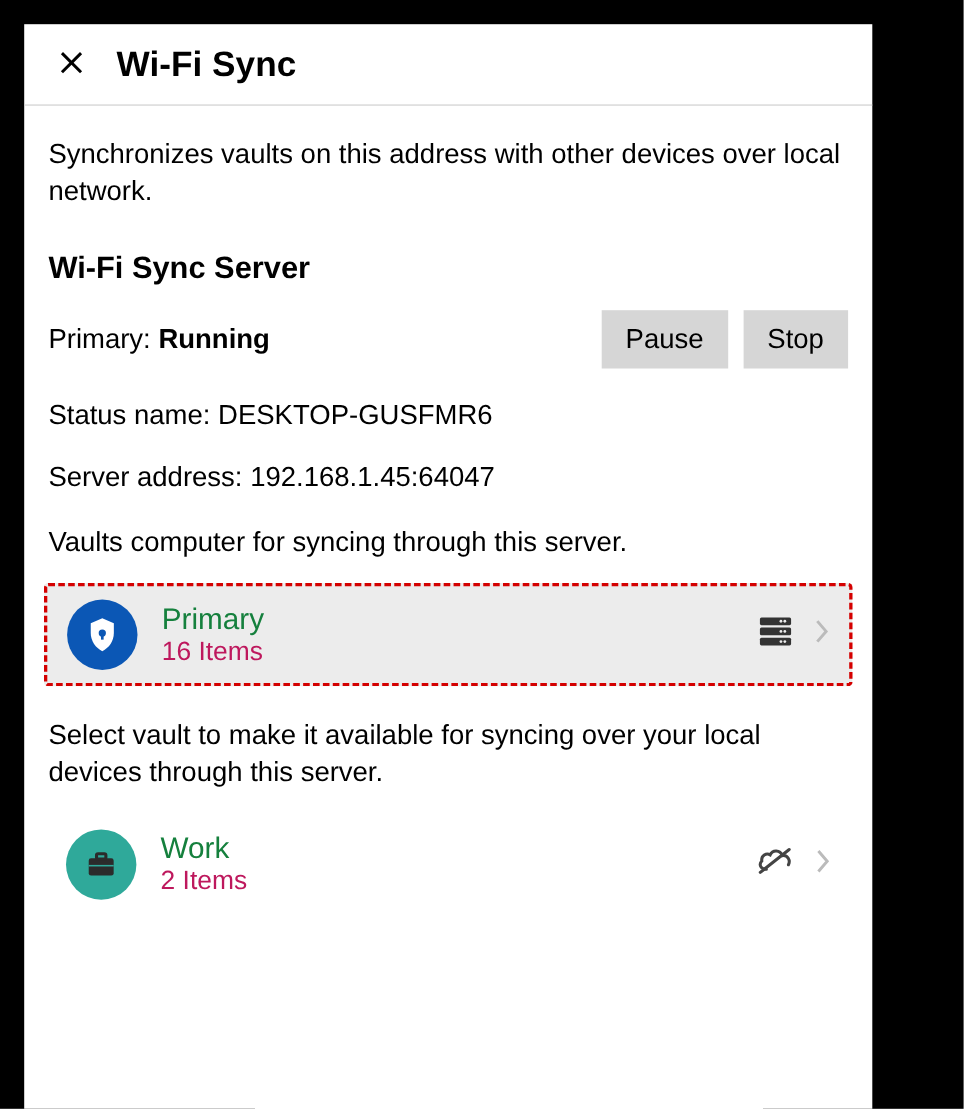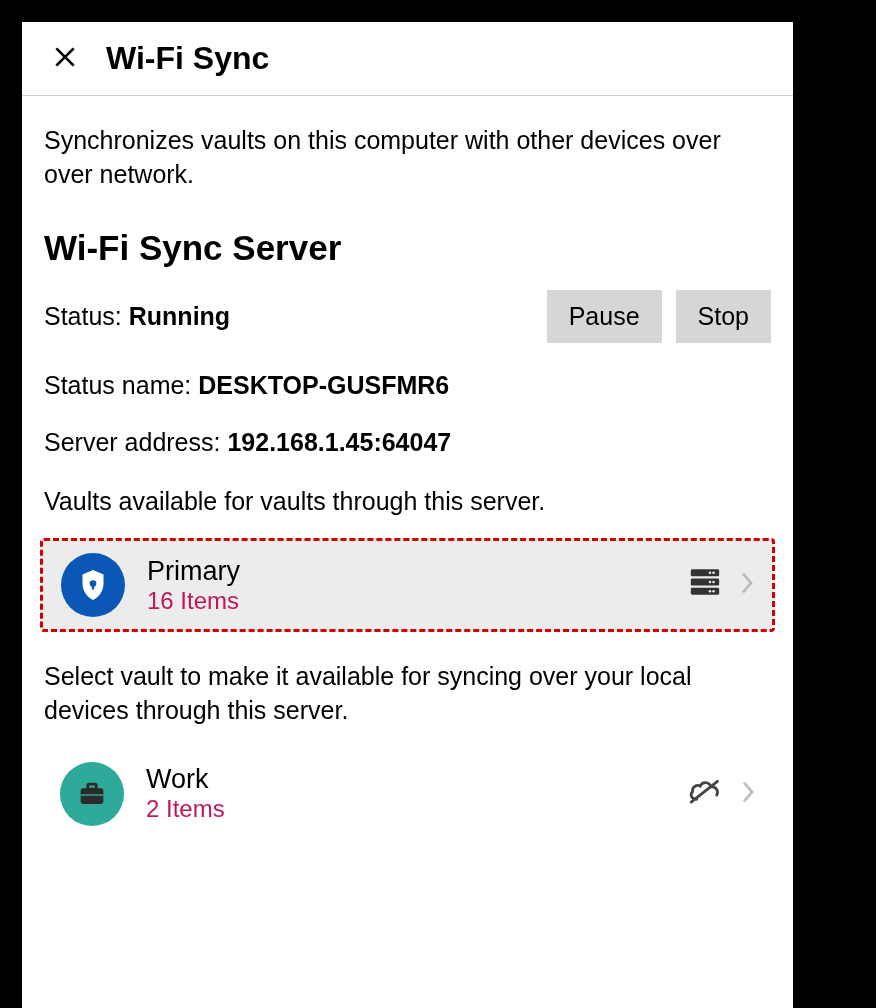--- a/index.html
+++ b/index.html
@@ -38,21 +38,21 @@
   .content {
     padding: 28px 22px 0 22px;
     font-size: 25px;
     color: #000;
   }
   .desc {
     line-height: 1.35;
     margin-bottom: 36px;
   }
   .section-title {
-    font-size: 35px;
+    font-size: 28px;
     font-weight: 700;
     margin-bottom: 22px;
   }
   .status-row {
     display: flex;
     align-items: center;
     justify-content: space-between;
     margin-bottom: 28px;
   }
   .status-text { font-size: 25px; }
@@ -60,21 +60,21 @@
   .btn-group { display: flex; gap: 14px; }
   .btn {
     background: #d6d6d6;
     border: none;
     padding: 12px 22px;
     font-size: 25px;
     cursor: pointer;
     font-family: inherit;
   }
   .info-line { font-size: 25px; margin-bottom: 28px; }
-  .info-line b { font-weight: 700; }
+  .info-line b { font-weight: 400; }
   .list-desc {
     font-size: 25px;
     margin-top: 12px;
     margin-bottom: 20px;
     line-height: 1.35;
   }
   .vault-row {
     display: flex;
     align-items: center;
     padding: 14px 16px;
@@ -93,21 +93,21 @@
     height: 64px;
     border-radius: 50%;
     flex-shrink: 0;
     display: flex;
     align-items: center;
     justify-content: center;
   }
   .vault-icon.blue { background: #0b57b5; }
   .vault-icon.teal { background: #2fa99a; }
   .vault-info { flex: 1; }
-  .vault-name { font-size: 27px; color: #000000; line-height: 1.15; }
+  .vault-name { font-size: 27px; color: #15803d; line-height: 1.15; }
   .vault-count { font-size: 24px; color: #be185d; }
   .vault-right { display: flex; align-items: center; gap: 18px; }
   .chevron { color: #bbb; font-size: 30px; }
   .second-section { margin-top: 28px; }
 </style>
 </head>
 <body>
 
 <div class="window">
 
@@ -115,43 +115,43 @@
     <span class="close-btn">
       <svg width="26" height="26" viewBox="0 0 24 24" fill="none" stroke="#000" stroke-width="2.5">
         <line x1="4" y1="4" x2="20" y2="20"></line>
           <line x1="20" y1="4" x2="4" y2="20"></line>
       </svg>
     </span>
     <span class="title">Wi-Fi Sync</span>
   </div>
 
   <div class="content">
-    <p class="desc">Synchronizes vaults on this computer with other devices over over network.</p>
+    <p class="desc">Synchronizes vaults on this address with other devices over local network.</p>
 
     <h2 class="section-title">Wi-Fi Sync Server</h2>
 
     <div class="status-row">
       <div class="status-text">
-        <span>Status: </span><b>Running</b>
+        <span>Primary: </span><b>Running</b>
       </div>
       <div class="btn-group">
         <button class="btn">Pause</button>
         <button class="btn">Stop</button>
       </div>
     </div>
 
     <p class="info-line">
       <span>Status name: </span><b>DESKTOP-GUSFMR6</b>
     </p>
 
     <p class="info-line">
       <span>Server address: </span><b>192.168.1.45:64047</b>
     </p>
 
-    <p class="list-desc">Vaults available for vaults through this server.</p>
+    <p class="list-desc">Vaults computer for syncing through this server.</p>
 
     <div class="vault-row highlighted">
       <div class="vault-icon blue">
         <svg width="36" height="36" viewBox="0 0 24 24" fill="#fff">
           <path d="M12 2 L5 5 V11 C5 16 8 20 12 22 C16 20 19 16 19 11 V5 Z"></path>
           <circle cx="12" cy="11" r="2.2" fill="#0b57b5"></circle>
           <rect x="11.2" y="12" width="1.6" height="3" fill="#0b57b5"></rect>
         </svg>
       </div>
       <div class="vault-info">

